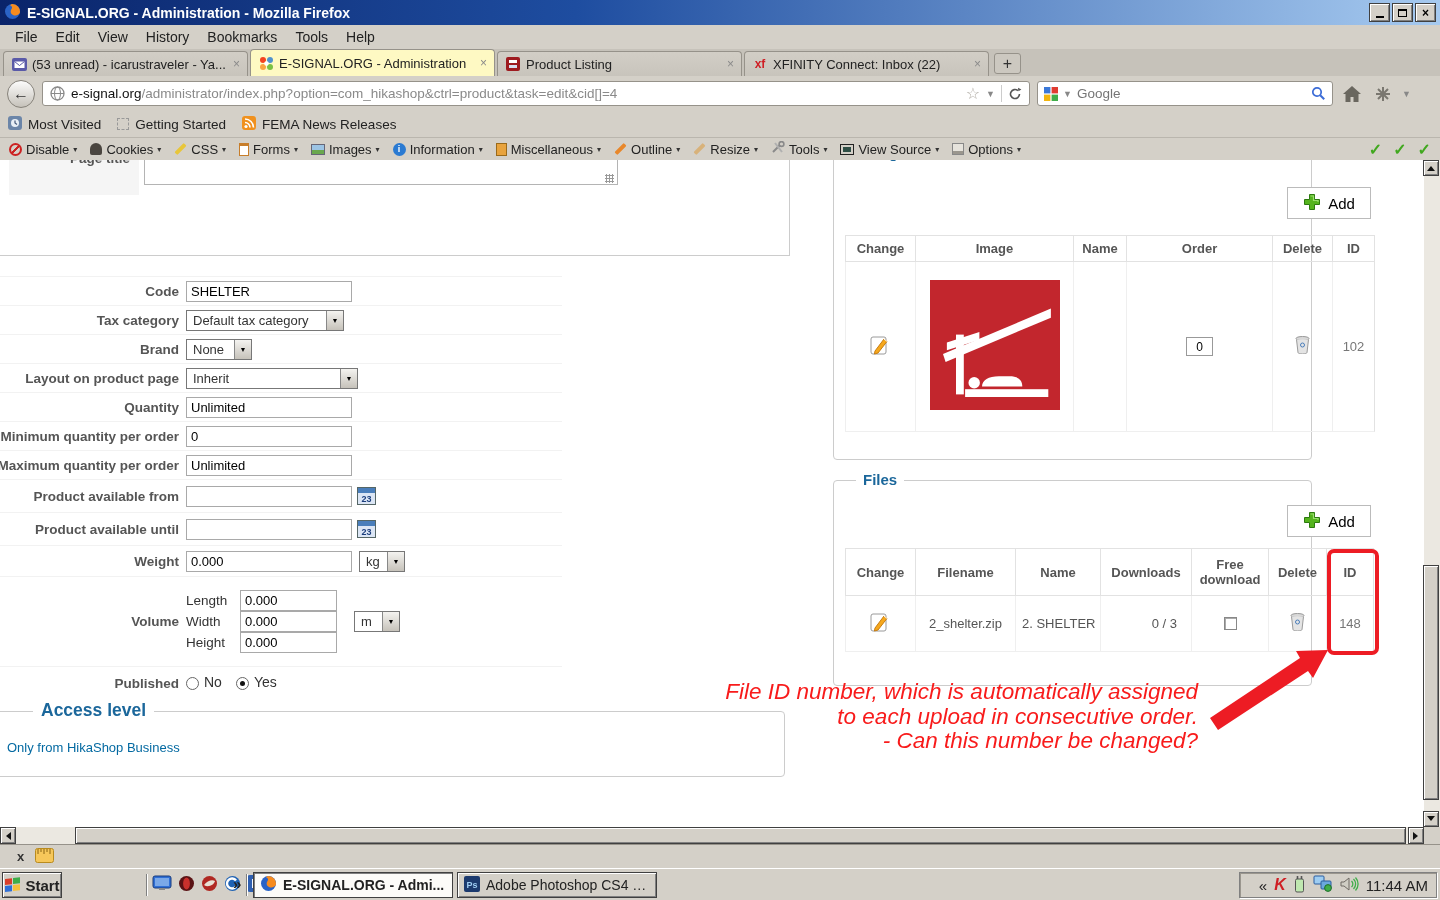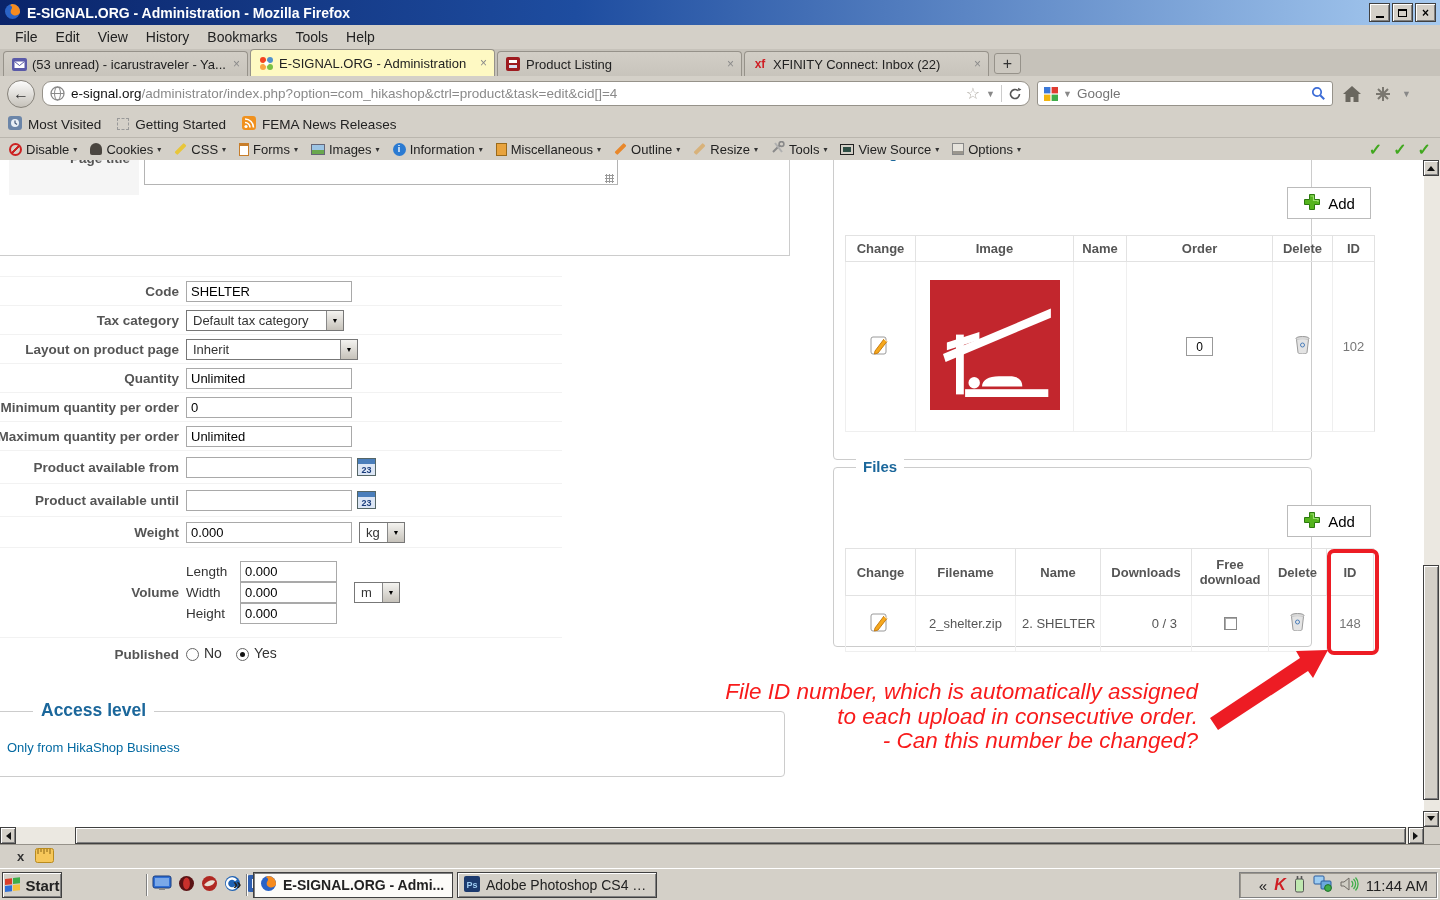--- a/index.html
+++ b/index.html
@@ -19,21 +19,21 @@
 .tabbar{position:absolute;left:0;top:49px;width:1440px;height:27px;background:#c6c2ba;display:flex;align-items:flex-end;padding-left:3px}
 .tab{width:245px;height:25px;background:linear-gradient(#d2cec6,#c8c4bc);border:1px solid #96928a;border-bottom:none;border-radius:4px 4px 0 0;display:flex;align-items:center;gap:5px;padding:0 7px;margin-right:2px;color:#222;font-size:13px}
 .tab.active{background:#fef9c3;height:27px;font-weight:normal}
 .tlabel{flex:1;white-space:nowrap;overflow:hidden;text-overflow:ellipsis}
 .tclose{color:#8a8a8a;font-size:12px;flex:none}
 .newtab{width:27px;height:21px;background:#ccc8c0;border:1px solid #96928a;border-radius:3px;margin:0 0 2px 3px;display:flex;align-items:center;justify-content:center;font-size:16px;color:#333}
 .ticon{width:16px;height:16px;flex:none;display:flex;align-items:center;justify-content:center}
 
 .navbar{position:absolute;left:0;top:76px;width:1440px;height:35px;background:#d4d0c8;display:flex;align-items:center;padding:0 7px;gap:7px}
 .backbtn{width:28px;height:28px;border-radius:50%;background:linear-gradient(#fcfcfb,#c6c2ba);border:1px solid #86827a;display:flex;align-items:center;justify-content:center;font-size:16px;font-weight:bold;color:#333;flex:none}
-.urlbox{width:988px;height:25px;background:#fff;border:1px solid #96928a;border-radius:9px;display:flex;align-items:center;gap:6px;padding:0 7px;font-size:13.5px;flex:none}
+.urlbox{width:988px;height:25px;background:#fff;border:1px solid #96928a;border-radius:3px;display:flex;align-items:center;gap:6px;padding:0 7px;font-size:13.5px;flex:none}
 .url-domain{color:#111}
 .url-path{color:#8a8a8a;white-space:nowrap;overflow:hidden;flex:1}
 .uico{flex:none;display:flex;align-items:center}
 .star{color:#b0aca4;font-size:16px}
 .varrow{color:#888;font-size:9px}
 .udiv{width:1px;height:17px;background:#ccc}
 .searchbox{width:296px;height:25px;background:#fff;border:1px solid #96928a;border-radius:3px;display:flex;align-items:center;gap:5px;padding:0 6px;flex:none}
 .searchbox input{border:none;outline:none;flex:1;font-size:13.5px;font-family:inherit;color:#333;min-width:0}
 .navico{width:24px;height:24px;display:flex;align-items:center;justify-content:center;flex:none}
 
@@ -361,20 +361,27 @@
       <input class="txt w166" value="SHELTER" style="">
     </div>
     <div class="frow">
       <span class="flabel">Tax category</span>
       <span class="sel" style="width:158px">
           <span class="sv">Default tax category</span>
           <span class="sb">▼</span>
         </span>
     </div>
     <div class="frow">
+      <span class="flabel">Brand</span>
+      <span class="sel" style="width:66px">
+          <span class="sv">None</span>
+          <span class="sb">▼</span>
+        </span>
+    </div>
+    <div class="frow">
       <span class="flabel">Layout on product page</span>
       <span class="sel" style="width:172px">
           <span class="sv">Inherit</span>
           <span class="sb">▼</span>
         </span>
     </div>
     <div class="frow">
       <span class="flabel">Quantity</span>
       <input class="txt w166" value="Unlimited" style="">
     </div>
@@ -491,21 +498,21 @@
         <span class="ic"><svg width="15" height="18" viewBox="0 0 15 18">
               <ellipse cx="7.5" cy="2.5" rx="6.5" ry="2" fill="#d8d8d8" stroke="#9a9a9a"></ellipse>
               <path d="M1.5 3.5l1.5 13c0 .8 2 1.5 4.5 1.5s4.5-.7 4.5-1.5l1.5-13" fill="#e4e4e4" stroke="#9a9a9a"></path>
               <circle cx="7.5" cy="9" r="2" fill="none" stroke="#4a7ebb"></circle>
             </svg></span>
       </span>
       <span class="td" style="width:43px;height:170px">102</span>
     </div>
   </div>
 
-  <div class="panel" style="left:833px;top:307px;width:479px;height:180px">
+  <div class="panel" style="left:833px;top:320px;width:479px;height:206px">
     <span class="pleg" style="left:22px;top:-10px">Files</span>
   </div>
   <div class="addbtn" style="left:1287px;top:345px">
     <span class="ic"><svg width="18" height="18" viewBox="0 0 18 18">
           <path d="M6.5 1.5h5v5h5v5h-5v5h-5v-5h-5v-5h5z" fill="#55b41e" stroke="#2c7a0e" stroke-width="1" stroke-linejoin="round"></path>
           <path d="M7.5 3h3v4.5H15v1.5" fill="none" stroke="#9ade6e" stroke-width="1.2"></path>
         </svg></span>
     <span>Add</span>
   </div>
   <div class="abs" style="left:845px;top:388px">

